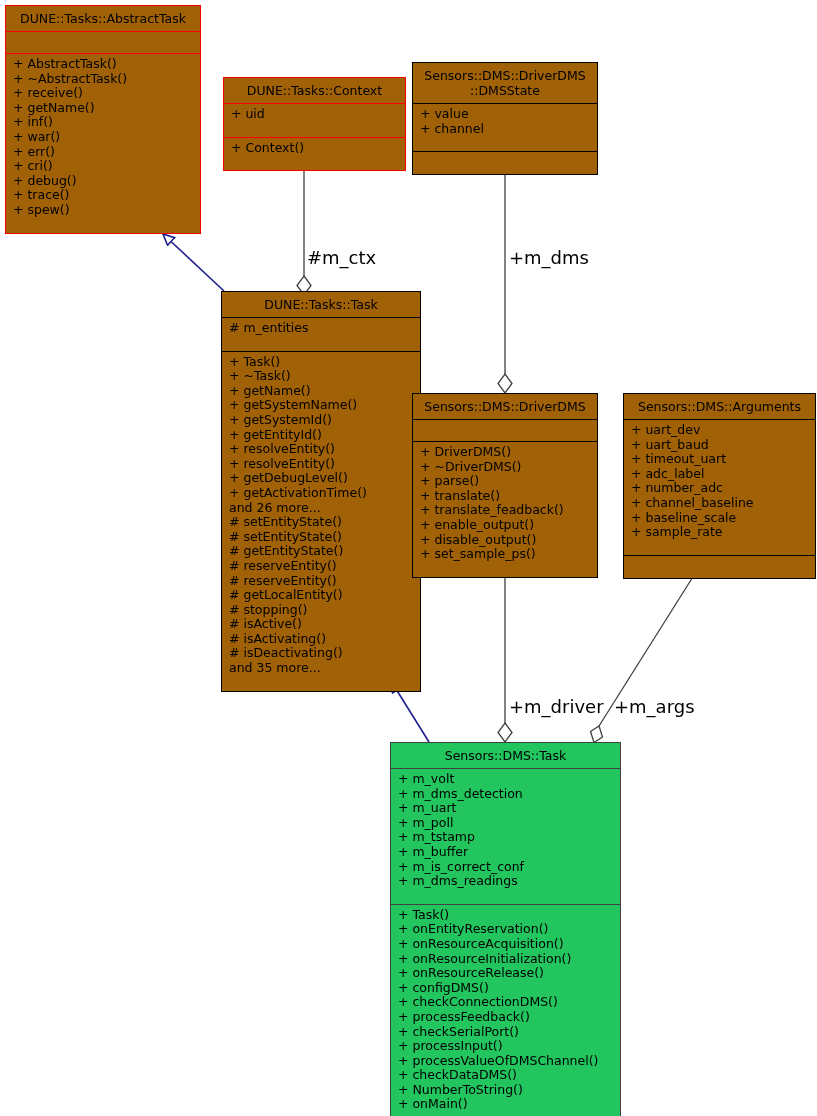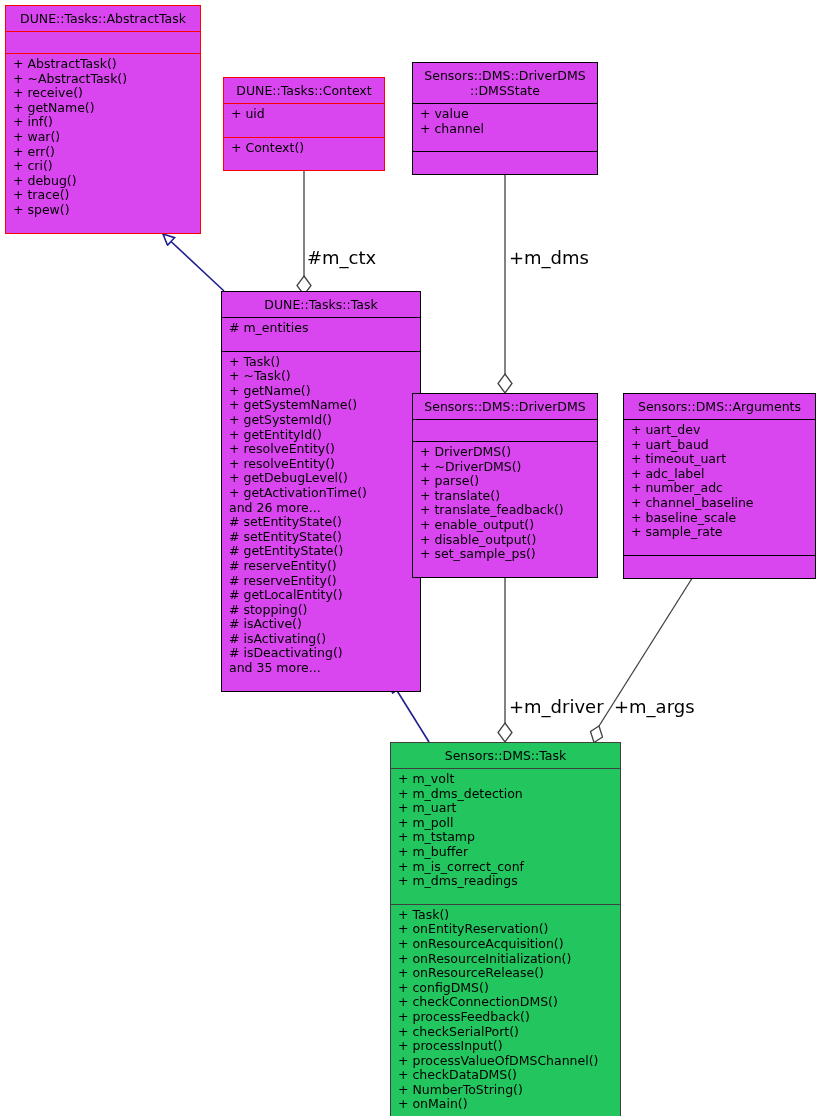--- a/index.html
+++ b/index.html
@@ -12,21 +12,21 @@
     width: 817px;
     height: 1116px;
     background: #ffffff;
     font-family: "DejaVu Sans", "Liberation Sans", sans-serif;
     overflow: hidden;
   }
   
   .uml-class {
     position: absolute;
     box-sizing: border-box;
-    background: #d946ef;
+    background: #a16207;
     border: 1px solid #000000;
     z-index: 5;
   }
   .uml-class.red {
     border-color: #ff0000;
   }
   .uml-class.filled {
     background: #22c55e;
     border: 1px solid #404040;
   }
@@ -143,21 +143,21 @@
         <div class="member">+ inf()</div>
         <div class="member">+ war()</div>
         <div class="member">+ err()</div>
         <div class="member">+ cri()</div>
         <div class="member">+ debug()</div>
         <div class="member">+ trace()</div>
         <div class="member">+ spew()</div>
       </div>
   </div>
 
-  <div class="uml-class red" style="left:223px; top:77px; width:162px;">
+  <div class="uml-class red" style="left:223px; top:77px; width:183px;">
     <div class="uml-title">DUNE::Tasks::Context</div>
     <div class="uml-attrs">
         <div class="member">+ uid</div>
       </div>
     <div class="uml-ops">
         <div class="member">+ Context()</div>
       </div>
   </div>
 
   <div class="uml-class" style="left:412px; top:62px; width:186px;">

